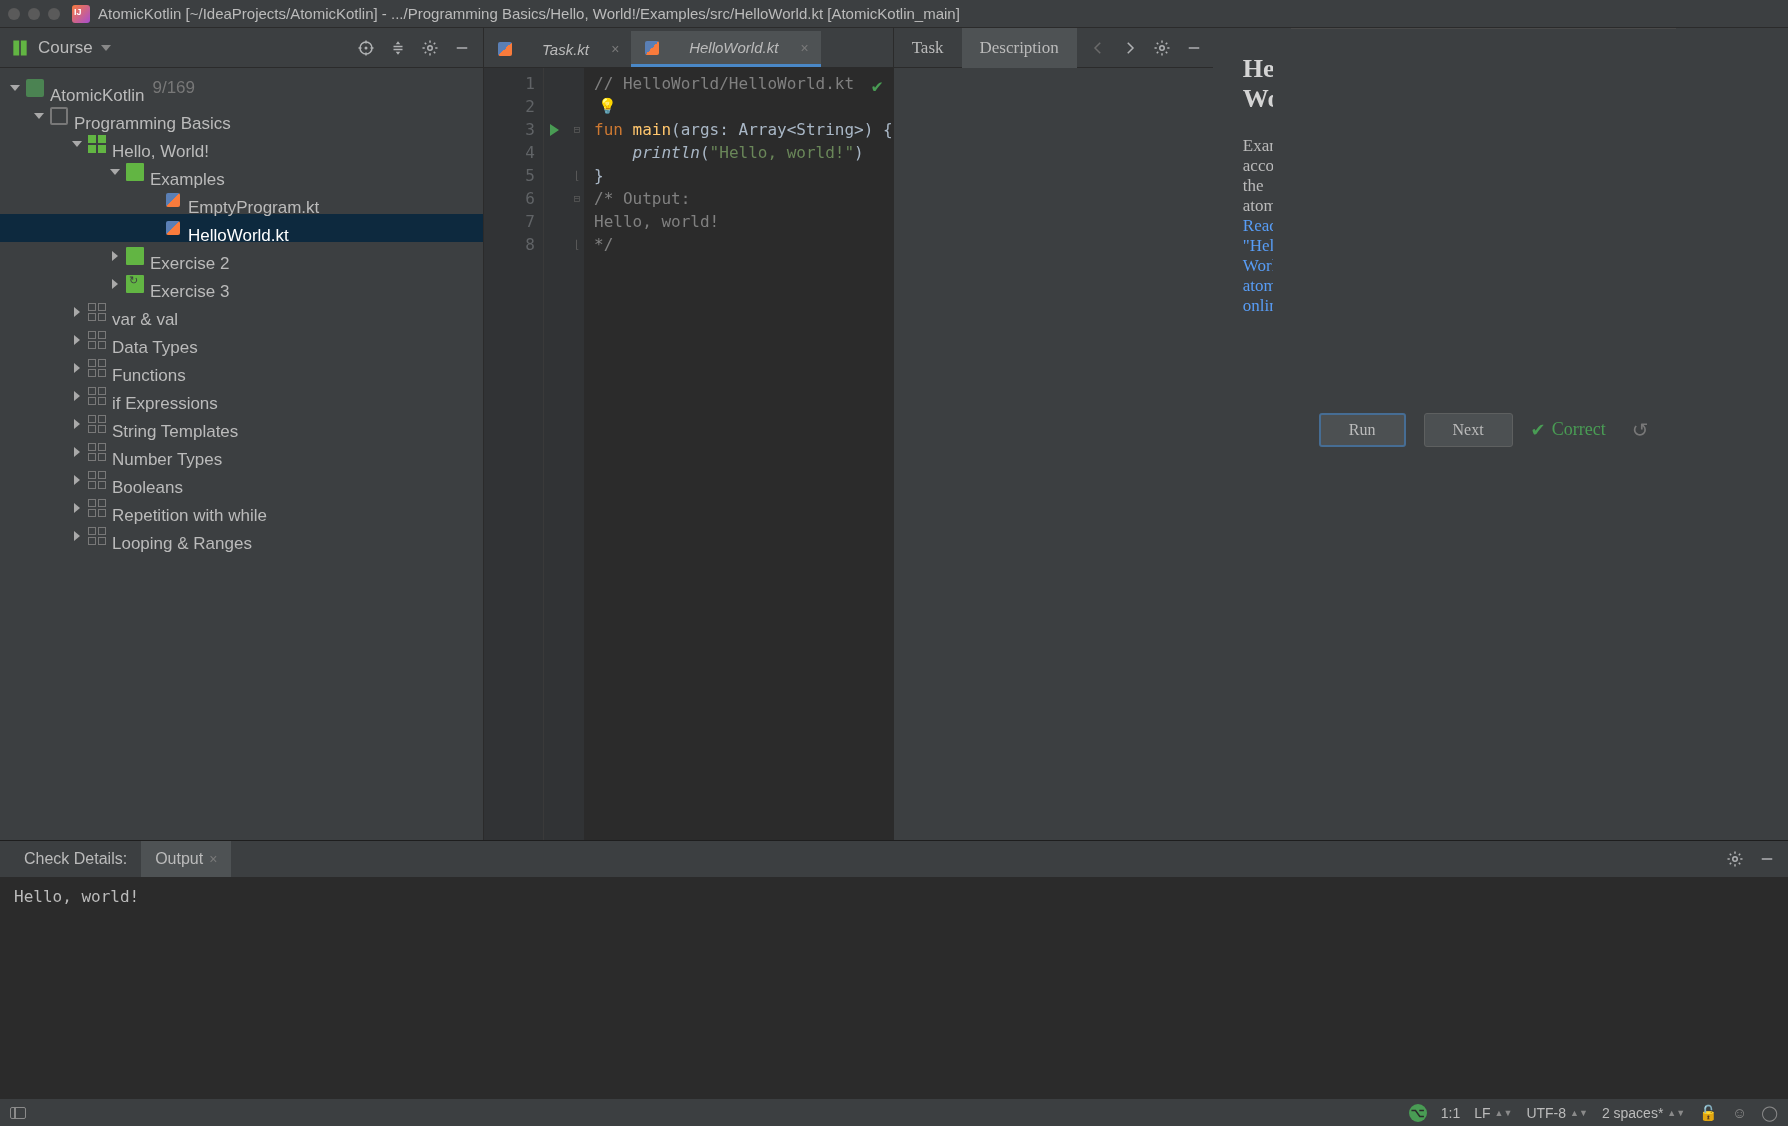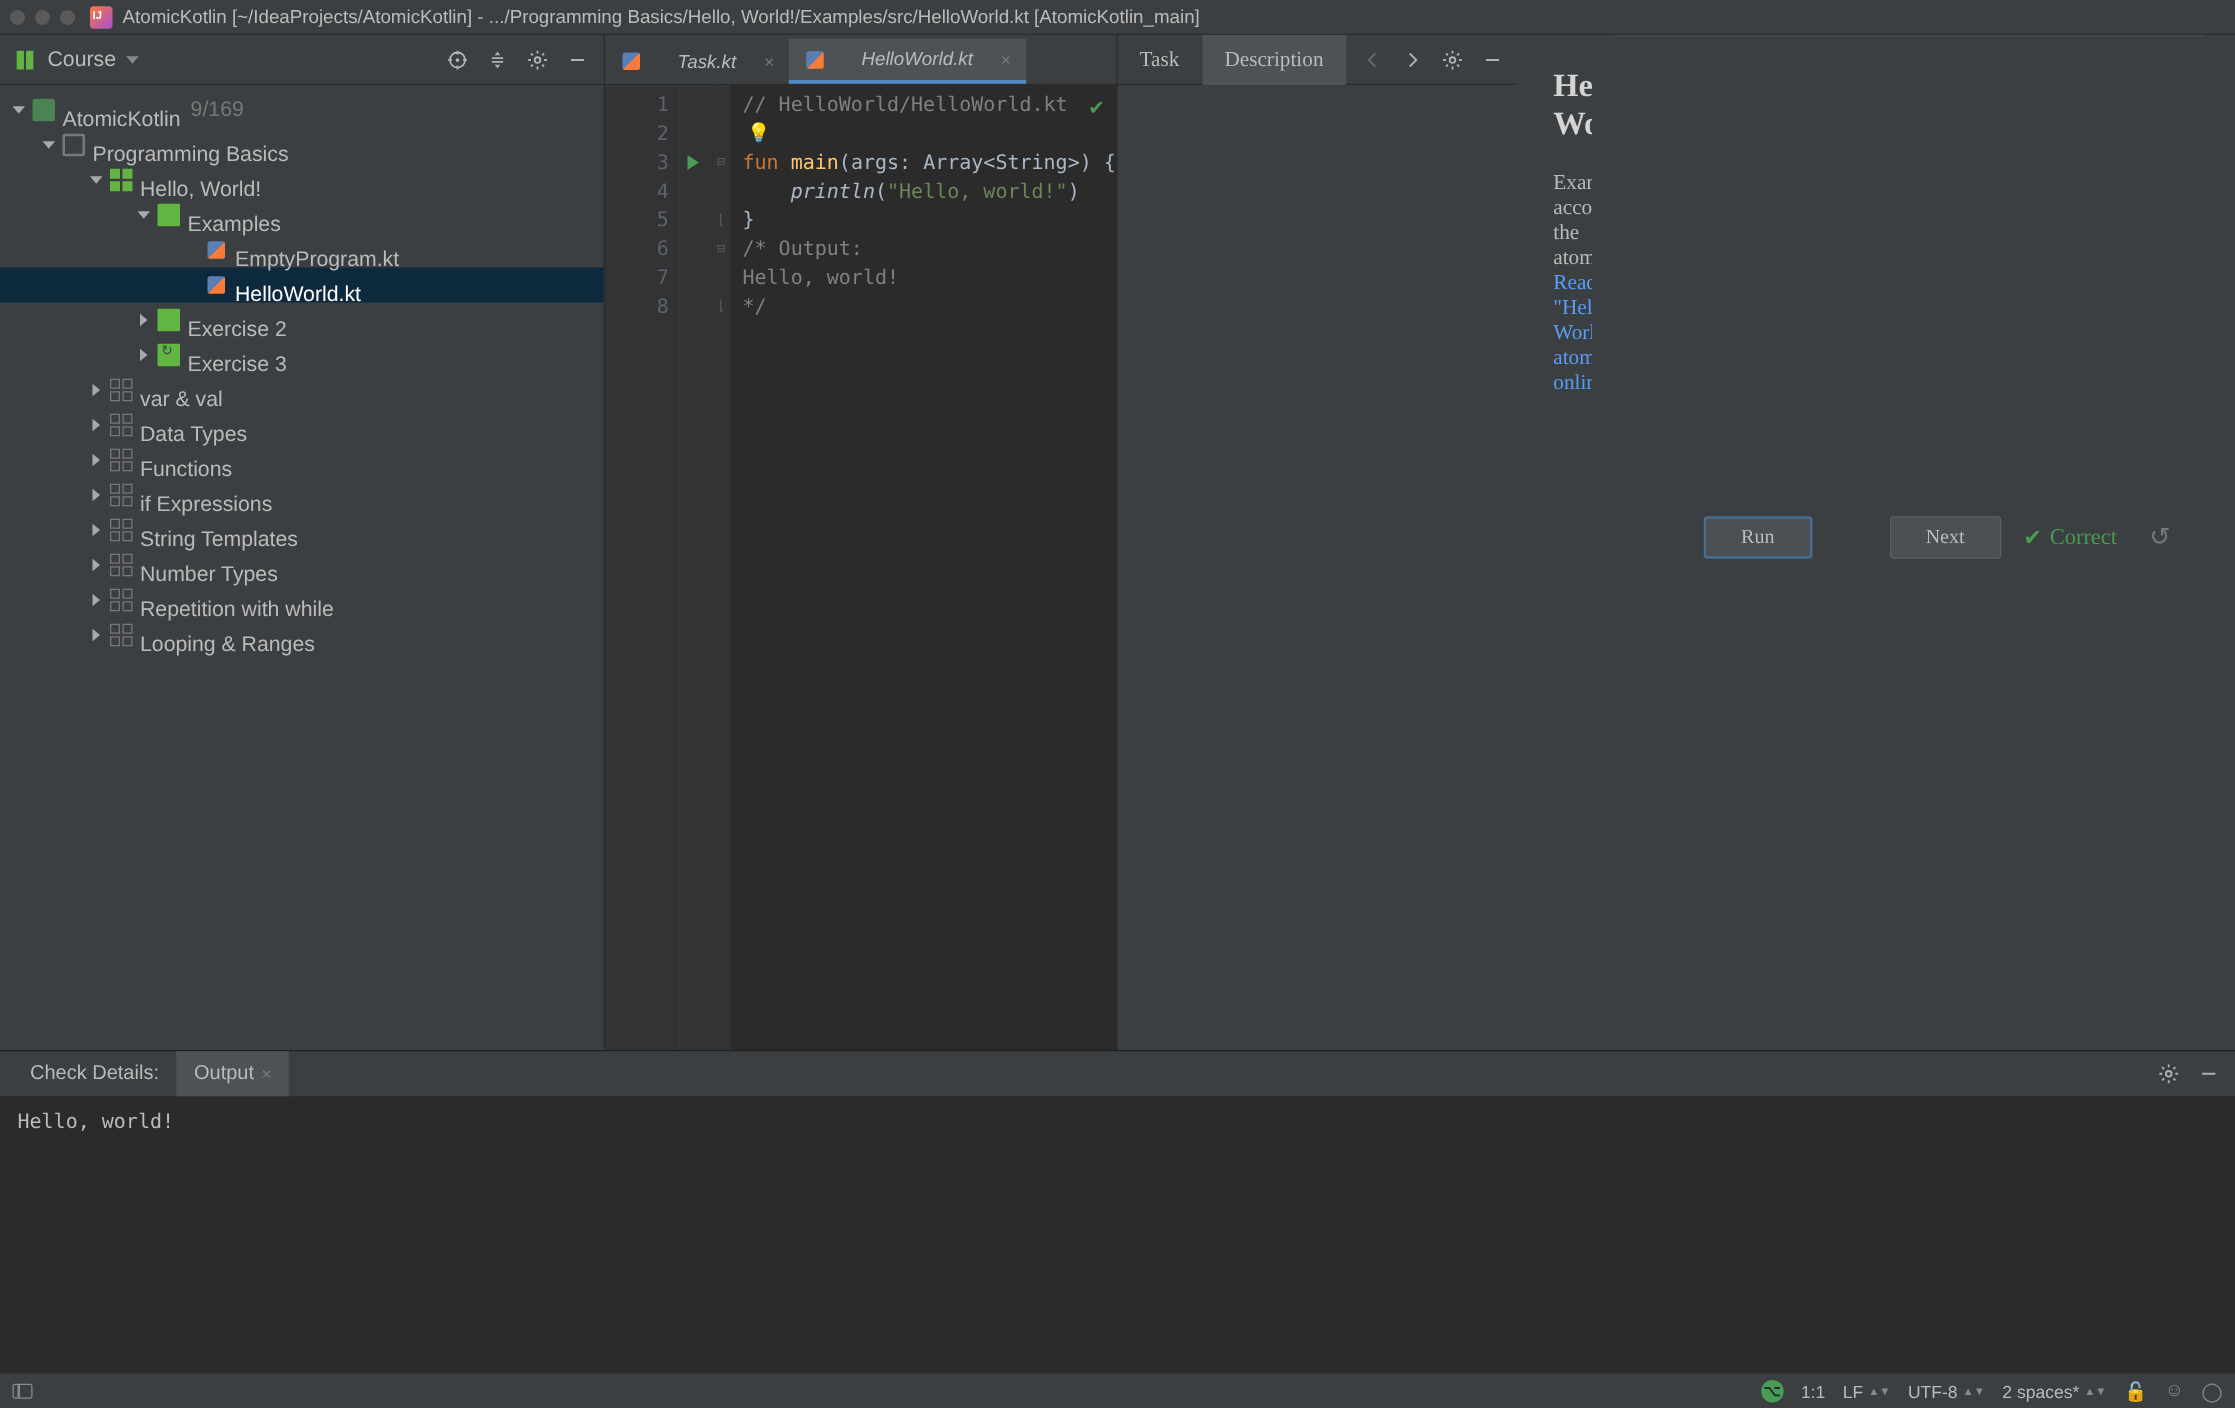--- a/index.html
+++ b/index.html
@@ -83,21 +83,21 @@
 .check-ok { position: absolute; right: 10px; top: 6px; color: #499c54; font-size: 18px; }
 
 .right-panel { width: 624px; background: #3c3f41; display: flex; flex-direction: row; font-family: Liberation Serif, serif; }
 .right-tabs { height: 40px; display: flex; align-items: center; border-bottom: 1px solid #2b2b2b; padding-right: 8px; }
 .right-tab { height: 40px; display: flex; align-items: center; padding: 0 18px; font-size: 17px; color: #bbbbbb; cursor: pointer; }
 .right-tab.active { background: #4e5254; }
 .desc-body { flex: 1; padding: 26px 30px; color: #bbbbbb; font-size: 17px; overflow: auto; }
 .desc-body h1 { font-size: 26px; font-weight: bold; color: #d4d4d4; margin-bottom: 22px; }
 .desc-body a { color: #589df6; text-decoration: none; }
 .desc-footer { padding: 18px 28px 28px 28px; display: flex; align-items: center; gap: 18px; border-top: 1px solid #4a4a4a; margin: 0 18px; }
-.btn { height: 34px; padding: 0 28px; background: #4c5052; border: 1px solid #5e6060; color: #bbbbbb; font-size: 16px; border-radius: 3px; cursor: pointer; display: flex; align-items: center; margin-left: 44px; }
+.btn { height: 34px; padding: 0 28px; background: #4c5052; border: 1px solid #5e6060; color: #bbbbbb; font-size: 16px; border-radius: 3px; cursor: pointer; display: flex; align-items: center; }
 .btn.primary { border: 2px solid #466d94; }
 .correct-label { color: #499c54; font-size: 18px; display: flex; align-items: center; gap: 6px; margin-left: auto; }
 .reset-icon { color: #787878; font-size: 20px; margin-left: 8px; cursor: pointer; }
 
 .bottom-panel { height: 258px; background: #2b2b2b; border-top: 1px solid #1e1e1e; display: flex; flex-direction: column; position: absolute; bottom: 28px; left: 0; right: 0; }
 .bottom-tabs { height: 36px; background: #3c3f41; display: flex; align-items: center; padding: 0 10px; }
 .bottom-tab { padding: 0 14px; height: 36px; display: flex; align-items: center; font-size: 16px; color: #bbbbbb; cursor: pointer; gap: 6px; }
 .bottom-tab.active { background: #4e5254; }
 .bottom-output { flex: 1; padding: 10px 14px; font-family: "Menlo", monospace; font-size: 16px; color: #bbbbbb; }
 
@@ -259,20 +259,30 @@
           </div>
     <div class="tree-row" style="padding-left:70px">
             <span class="tree-arrow collapsed"></span>
             <span class="tree-icon icon-lesson muted">
               <div></div>
               <div></div>
               <div></div>
               <div></div>
             </span>
             <span class="tree-label">Number Types</span>
+          </div>
+    <div class="tree-row" style="padding-left:70px">
+            <span class="tree-arrow collapsed"></span>
+            <span class="tree-icon icon-lesson muted">
+              <div></div>
+              <div></div>
+              <div></div>
+              <div></div>
+            </span>
+            <span class="tree-label">Booleans</span>
           </div>
     <div class="tree-row" style="padding-left:70px">
             <span class="tree-arrow collapsed"></span>
             <span class="tree-icon icon-lesson muted">
               <div></div>
               <div></div>
               <div></div>
               <div></div>
             </span>
             <span class="tree-label">Repetition with while</span>

